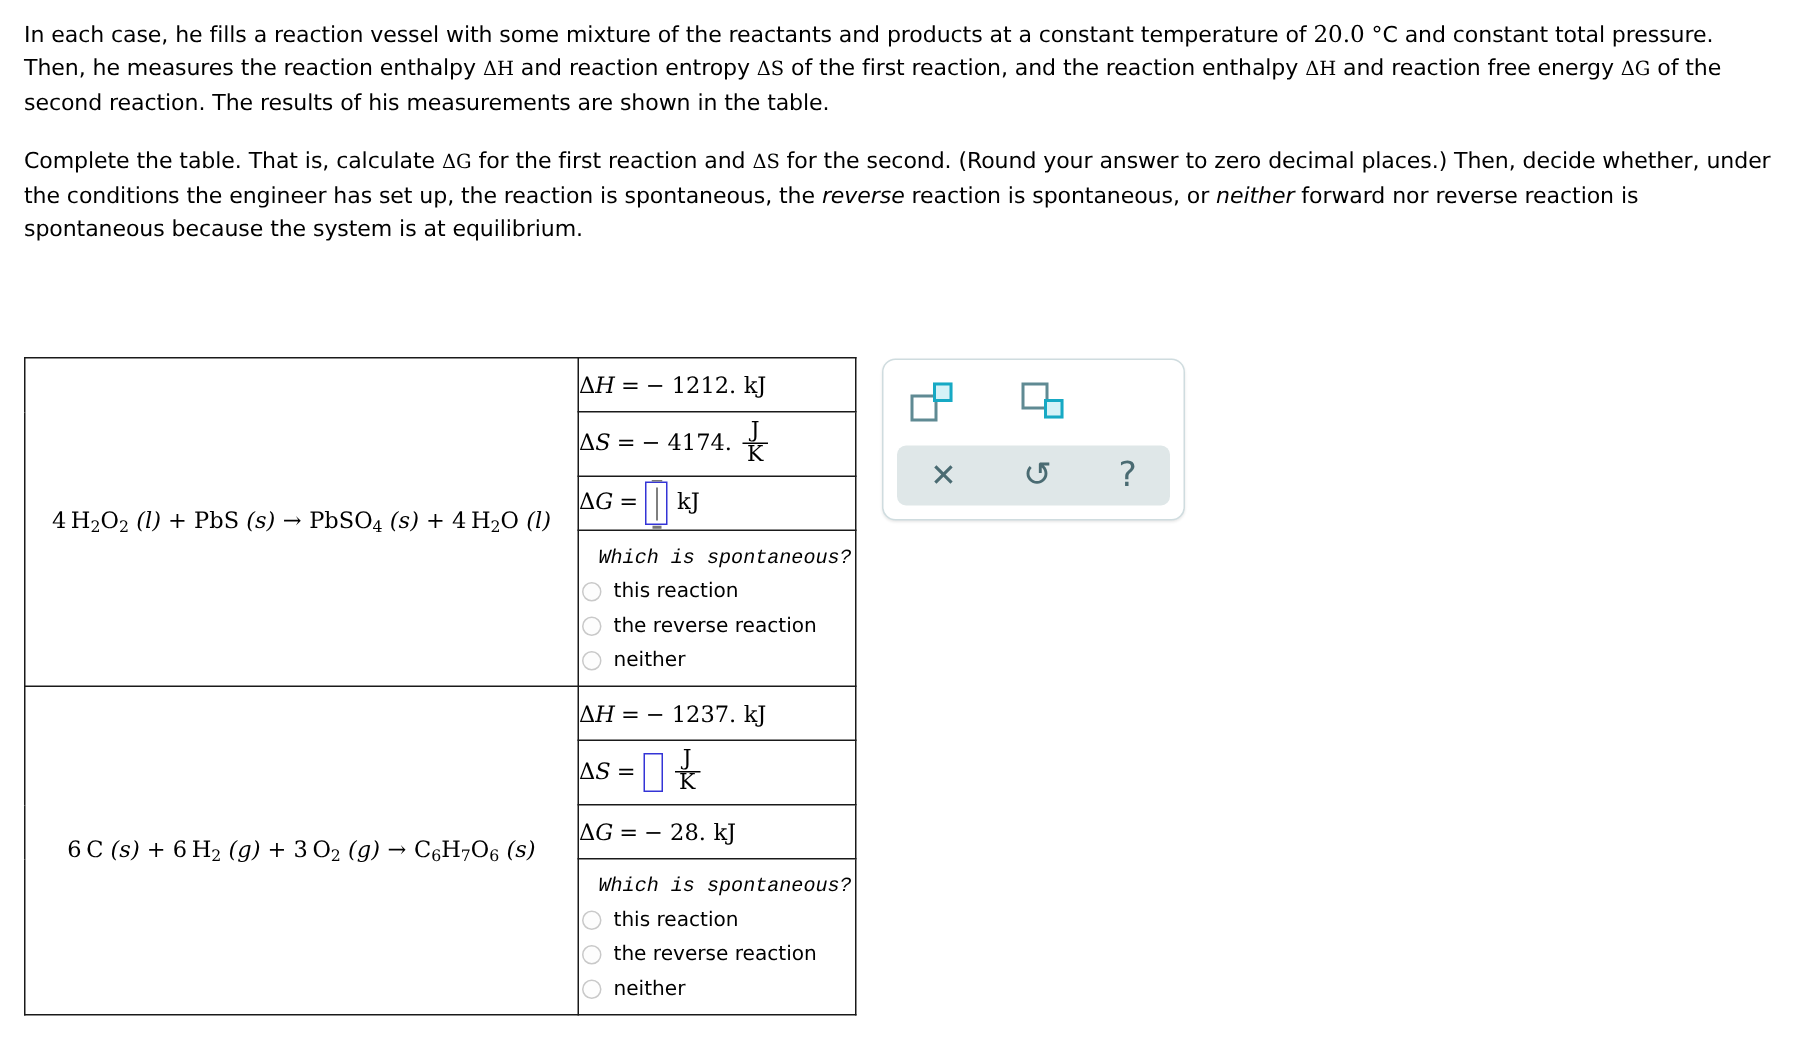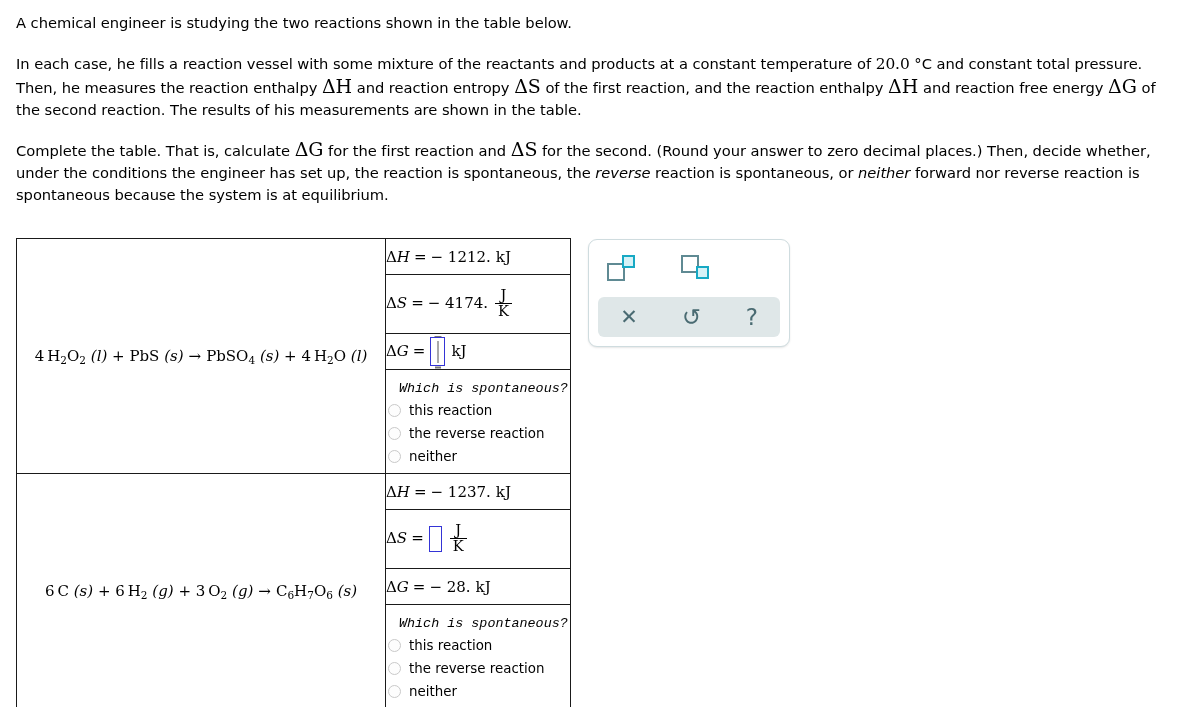--- a/index.html
+++ b/index.html
@@ -29,21 +29,21 @@
   .para.p3 { margin-bottom: 12px; }
   .em { font-style: italic; }
   .mnum {
     font-family: "DejaVu Serif", "Liberation Serif", serif;
     font-style: normal;
     font-size: 15.4px;
   }
   .mdelta {
     font-family: "DejaVu Serif", "Liberation Serif", serif;
     font-style: normal;
-    font-size: 19px;
+    font-size: 13px;
   }
 
   
   .tbl-wrap { position: absolute; left: 16px; top: 238px; }
   table.reactions {
     border-collapse: collapse;
     table-layout: fixed;
     border: 1.4px solid #1a1a1a;
   }
   table.reactions td {
@@ -69,21 +69,21 @@
   .st { font-style: italic; }
   .arrow { padding: 0 5px; font-size: 15px; }
 
   .valcell {
     font-family: "DejaVu Serif", "Liberation Serif", serif;
     font-size: 15px;
     padding: 8px 4px 8px 11px;
     white-space: nowrap;
     height: 36px;
   }
-  .valcell.tall { height: 59px; }
+  .valcell.tall { height: 43px; }
   .lbl { font-style: italic; }
   .lbl .dl { font-style: normal; }
   .eqsign { padding: 0 4px; }
   .num { font-style: normal; }
   .unit { font-style: normal; padding-left: 5px; }
 
   
   .frac {
     display: inline-block;
     vertical-align: middle;
@@ -229,23 +229,20 @@
   .tb-btn.undo { font-size: 23px; }
   .tb-btn.help { font-size: 23px; }
 </style>
 </head>
 <body>
 
 <div class="page">
 
   <div class="prose">
 
-    <p class="para p1">
-      <span>A chemical engineer is studying the two reactions shown in the table below.</span>
-    </p>
 
     <p class="para p2">
       <span>In each case, he fills a reaction vessel with some mixture of the reactants and products at a constant temperature of </span><span class="mnum">20.0</span><span> °C and constant total pressure. Then, he measures the reaction enthalpy </span><span class="mdelta">ΔH</span><span> and reaction entropy </span><span class="mdelta">ΔS</span><span> of the first reaction, and the reaction enthalpy </span><span class="mdelta">ΔH</span><span> and reaction free energy </span><span class="mdelta">ΔG</span><span> of the second reaction. The results of his measurements are shown in the table.</span>
     </p>
 
     <p class="para p3">
       <span>Complete the table. That is, calculate </span><span class="mdelta">ΔG</span><span> for the first reaction and </span><span class="mdelta">ΔS</span><span> for the second. (Round your answer to zero decimal places.) Then, decide whether, under the conditions the engineer has set up, the reaction is spontaneous, the </span><span class="em">reverse</span><span> reaction is spontaneous, or </span><span class="em">neither</span><span> forward nor reverse reaction is spontaneous because the system is at equilibrium.</span>
     </p>
   </div>
 

